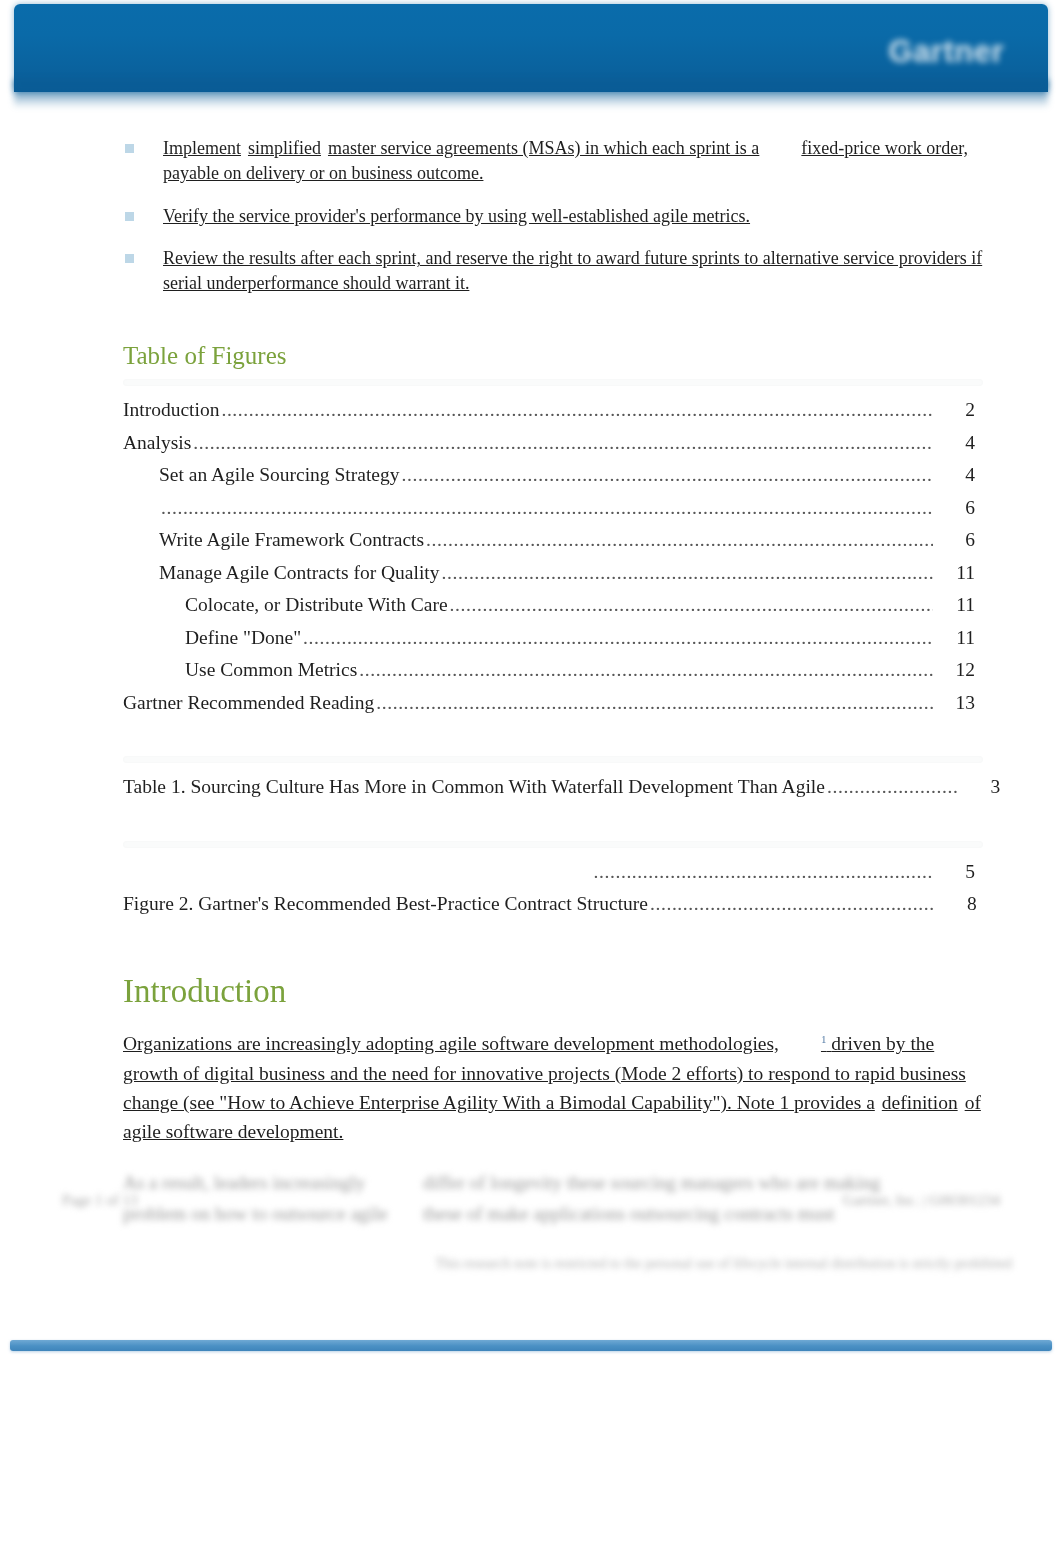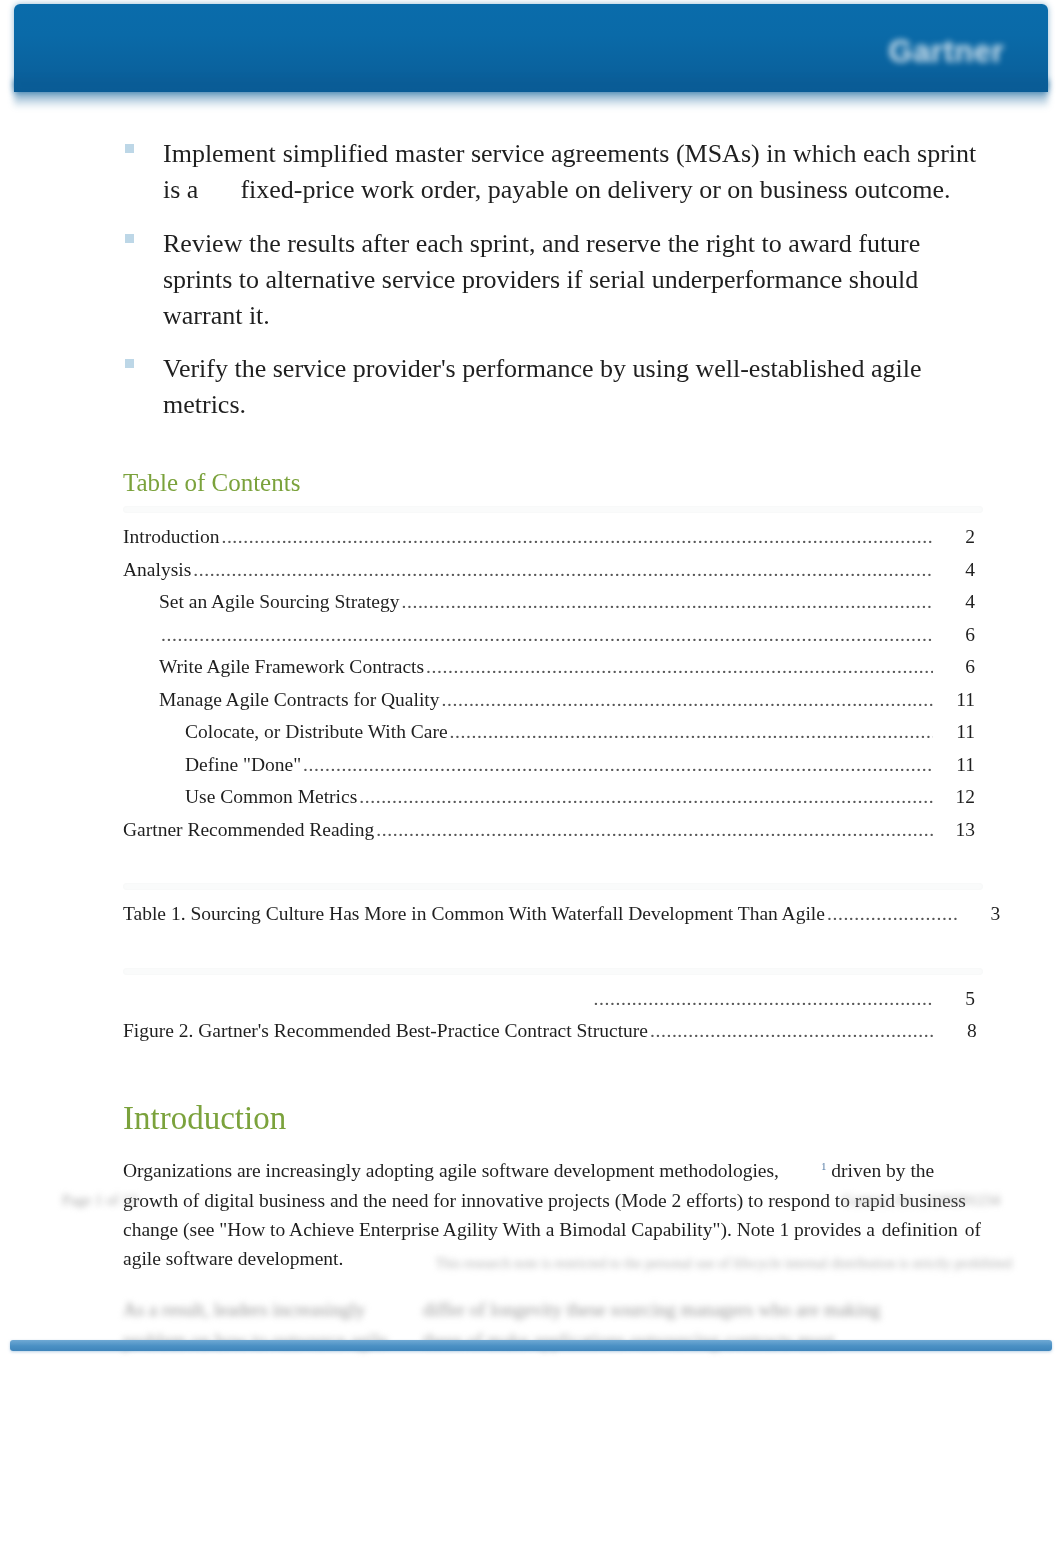--- a/index.html
+++ b/index.html
@@ -73,23 +73,24 @@
   
   .bullet-list {
     margin: 28px 0 0 0;
     padding: 0;
     list-style: none;
   }
   .bullet-item {
     position: relative;
     padding-left: 40px;
     margin-bottom: 18px;
-    font-size: 26px;
+    font-size: 18px;
     line-height: 1.38;
     color: #1f1f1f;
+    text-decoration: underline;
   }
   .bullet-marker {
     position: absolute;
     left: 2px;
     top: 8px;
     width: 9px;
     height: 9px;
     background: #bdd7e7;
     display: block;
   }
@@ -157,20 +158,21 @@
   
   .toc-row.short .toc-dots { flex: 0 0 auto; }
   .toc-row.short .toc-spacer { flex: 1 1 auto; }
 
   
   .body-par {
     font-size: 19.5px;
     line-height: 1.5;
     margin: 18px 0 12px 0;
     color: #1f1f1f;
+    text-decoration: underline;
   }
   .fnref {
     font-size: 11px;
     vertical-align: super;
     color: #5a7fa8;
   }
 
   
   .blurred-note {
     margin-top: 22px;
@@ -238,32 +240,32 @@
 
     <ul class="bullet-list">
 
       <li class="bullet-item">
         <span class="bullet-marker"></span>
         <span>Implement</span><span class="gap-sm"></span><span>simplified</span><span class="gap-sm"></span><span>master service agreements (MSAs) in which each sprint is a</span><span class="gap-wide"></span><span>fixed-price work order, payable on delivery or on business outcome.</span>
       </li>
 
       <li class="bullet-item">
         <span class="bullet-marker"></span>
+        <span>Verify the service provider's performance by using well-established agile metrics.</span>
+      </li>
+
+      <li class="bullet-item">
+        <span class="bullet-marker"></span>
         <span>Review the results after each sprint, and reserve the right to award future sprints to alternative service providers if serial underperformance should warrant it.</span>
       </li>
 
-      <li class="bullet-item">
-        <span class="bullet-marker"></span>
-        <span>Verify the service provider's performance by using well-established agile metrics.</span>
-      </li>
-
     </ul>
 
     <div class="heading-block">
-      <h2 class="section-heading">Table of Contents</h2>
+      <h2 class="section-heading">Table of Figures</h2>
       <div class="heading-rule"></div>
 
       <div class="toc">
 
         <div class="toc-row">
           <span class="toc-label">Introduction</span>
           <span class="toc-pre-gap"></span>
           <span class="toc-dots">...........................................................................................................................................................................................</span>
           <span class="toc-page">2</span>
         </div>

